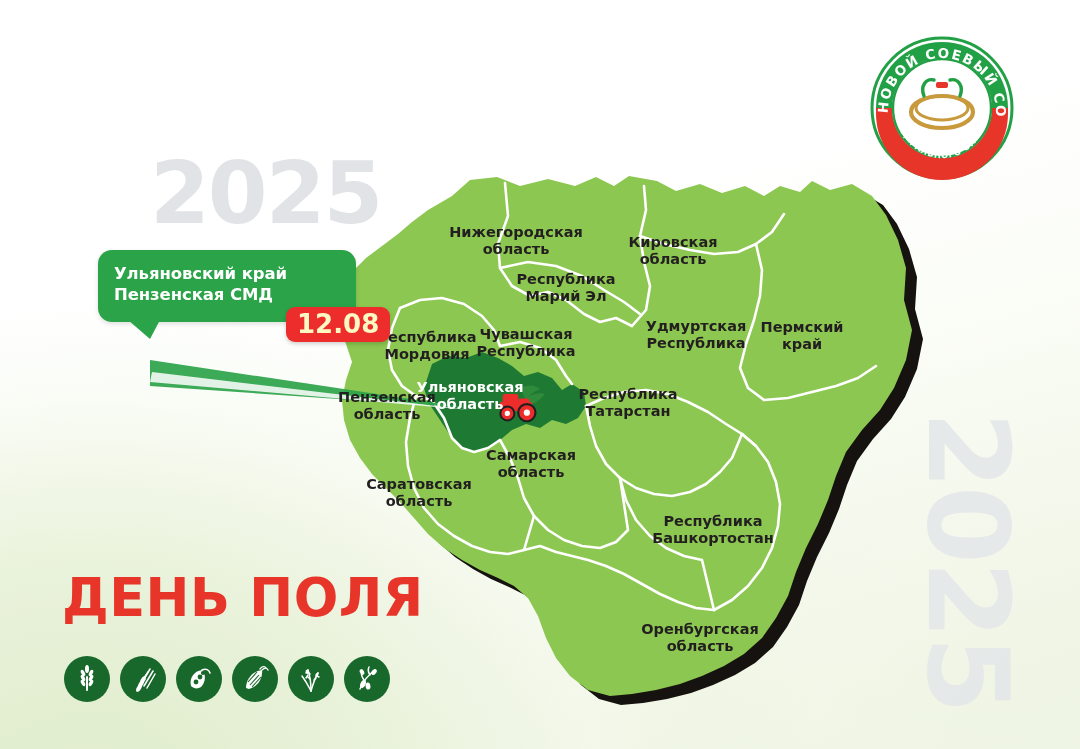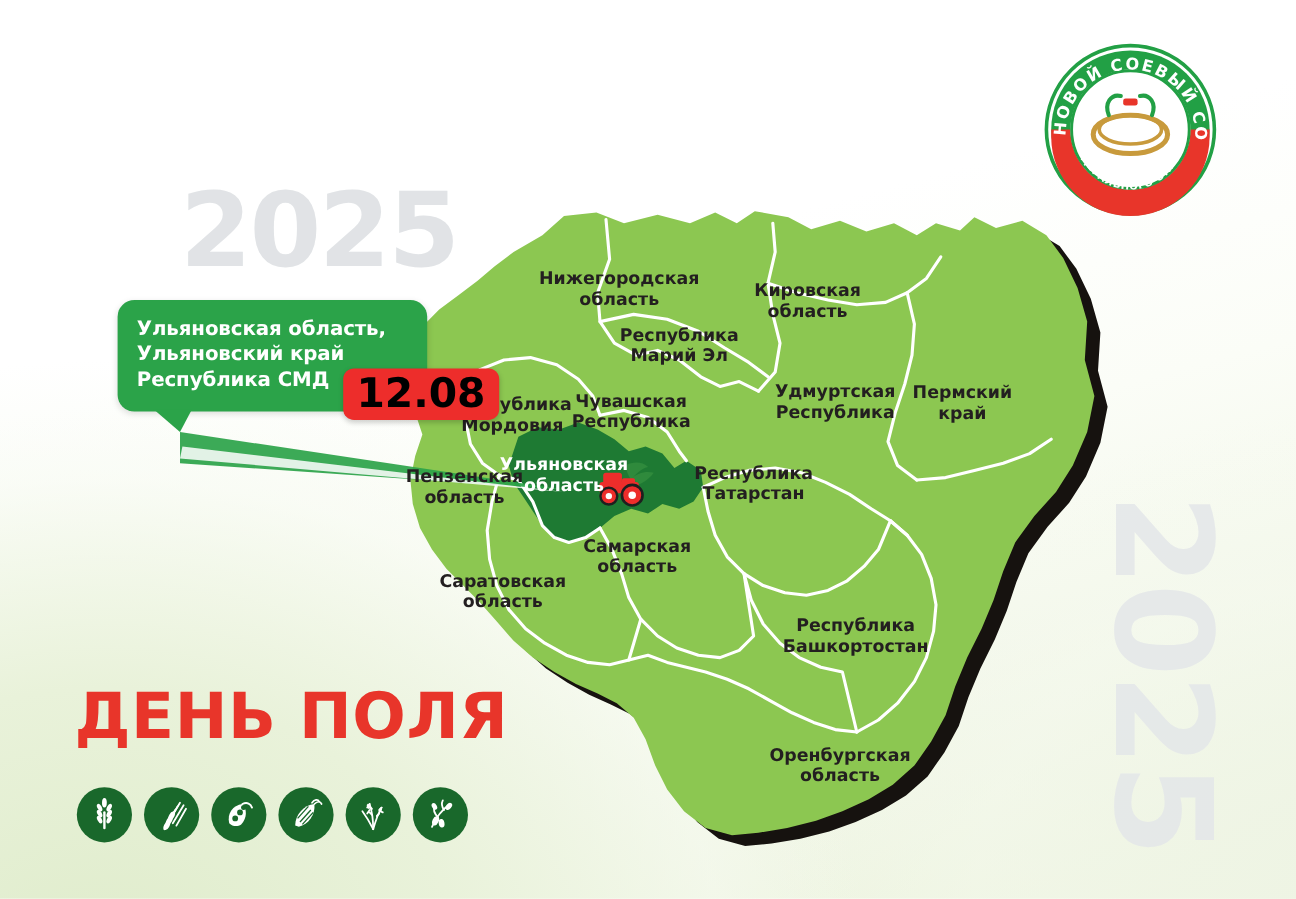--- a/index.html
+++ b/index.html
@@ -77,23 +77,23 @@
     font-family:"DejaVu Sans",sans-serif;white-space:nowrap;
     letter-spacing:-.1px;
   }
   .callout .tail{
     position:absolute;left:30px;bottom:-17px;width:0;height:0;
     border-left:22px solid transparent;border-right:10px solid transparent;
     border-top:19px solid #2ba349;
   }
   .date-badge{
     position:absolute;left:286px;top:307px;z-index:9;
-    background:#ed2d2b;color:#000000;border-radius:9px;
+    background:#ed2d2b;color:#fef9c3;border-radius:9px;
     padding:4px 11px 5px 11px;
-    font-size:34px;font-weight:bold;line-height:1;
+    font-size:26px;font-weight:bold;line-height:1;
     font-family:"DejaVu Sans",sans-serif;
     box-shadow:0 2px 4px rgba(0,0,0,.18);
   }
 
   
   .dayfield{
     position:absolute;left:62px;top:571px;z-index:8;
     font-size:53px;font-weight:bold;color:#e8352a;line-height:1;
     letter-spacing:0.5px;font-family:"DejaVu Sans",sans-serif;
     transform:scaleX(.99);transform-origin:left center;
@@ -308,23 +308,22 @@
       <text font-family="DejaVu Sans, sans-serif" font-size="8.4" font-weight="bold" fill="#ffffff" letter-spacing="1">
         <textPath href="#arcBot2" startOffset="50%" text-anchor="middle"><tspan>ПРИВОЛЖСКОГО</tspan></textPath>
       </text>
       <text font-family="DejaVu Sans, sans-serif" font-size="8.4" font-weight="bold" fill="#ffffff" letter-spacing=".6">
         <textPath href="#arcBot1" startOffset="50%" text-anchor="middle"><tspan>ФЕДЕРАЛЬНОГО ОКРУГА</tspan></textPath>
       </text>
     </svg>
   </div>
 
   <div class="callout">
-    <div class="line">Ульяновская область,</div>
     <div class="line">Ульяновский край</div>
-    <div class="line">Республика СМД</div>
+    <div class="line">Пензенская СМД</div>
     <div class="tail"></div>
   </div>
   <div class="date-badge">12.08</div>
 
   <div class="dayfield">ДЕНЬ ПОЛЯ</div>
 
   <div class="crop-row">
     <div class="crop-ic">
       <svg viewBox="0 0 30 30" width="30" height="30">
           <g fill="#ffffff">

